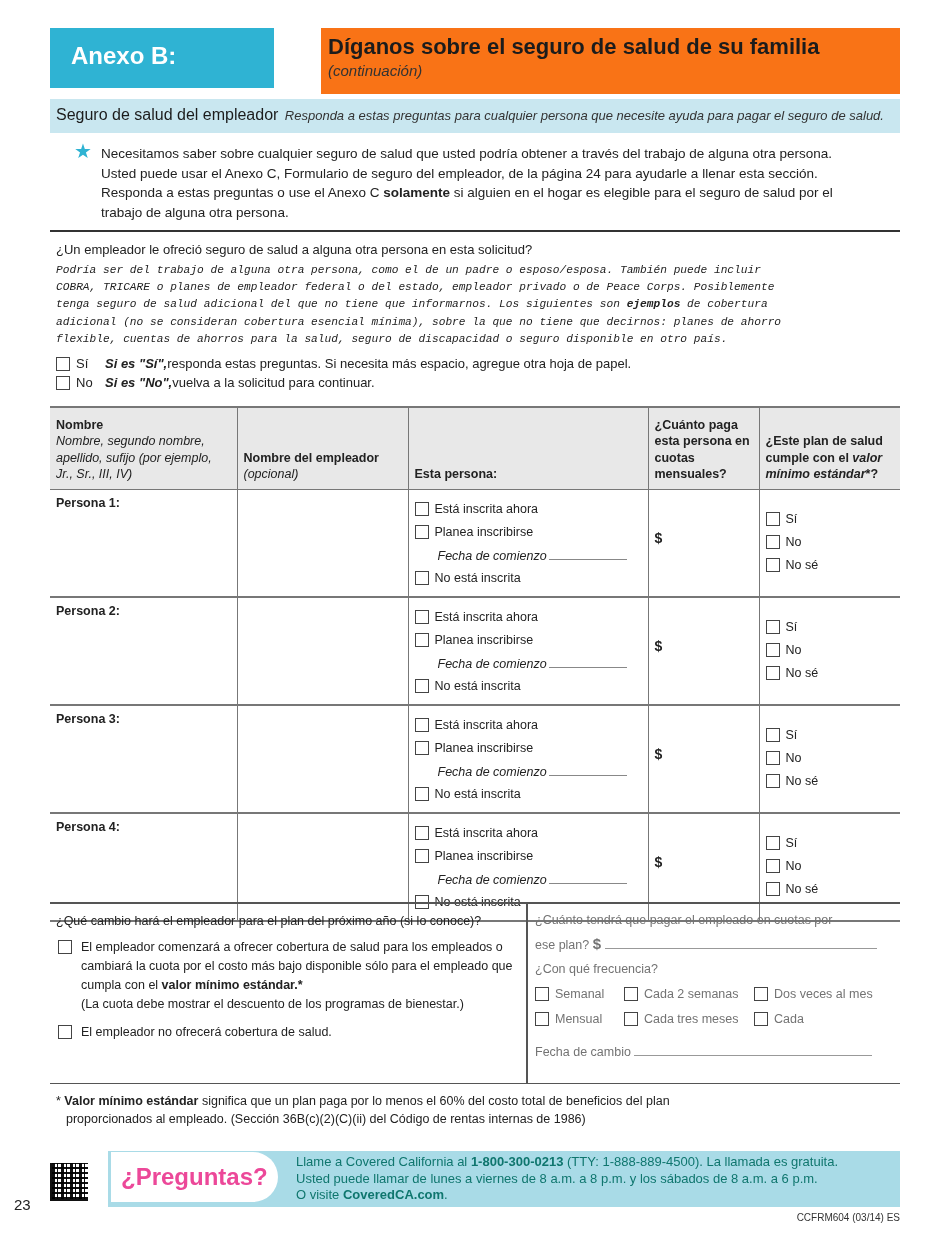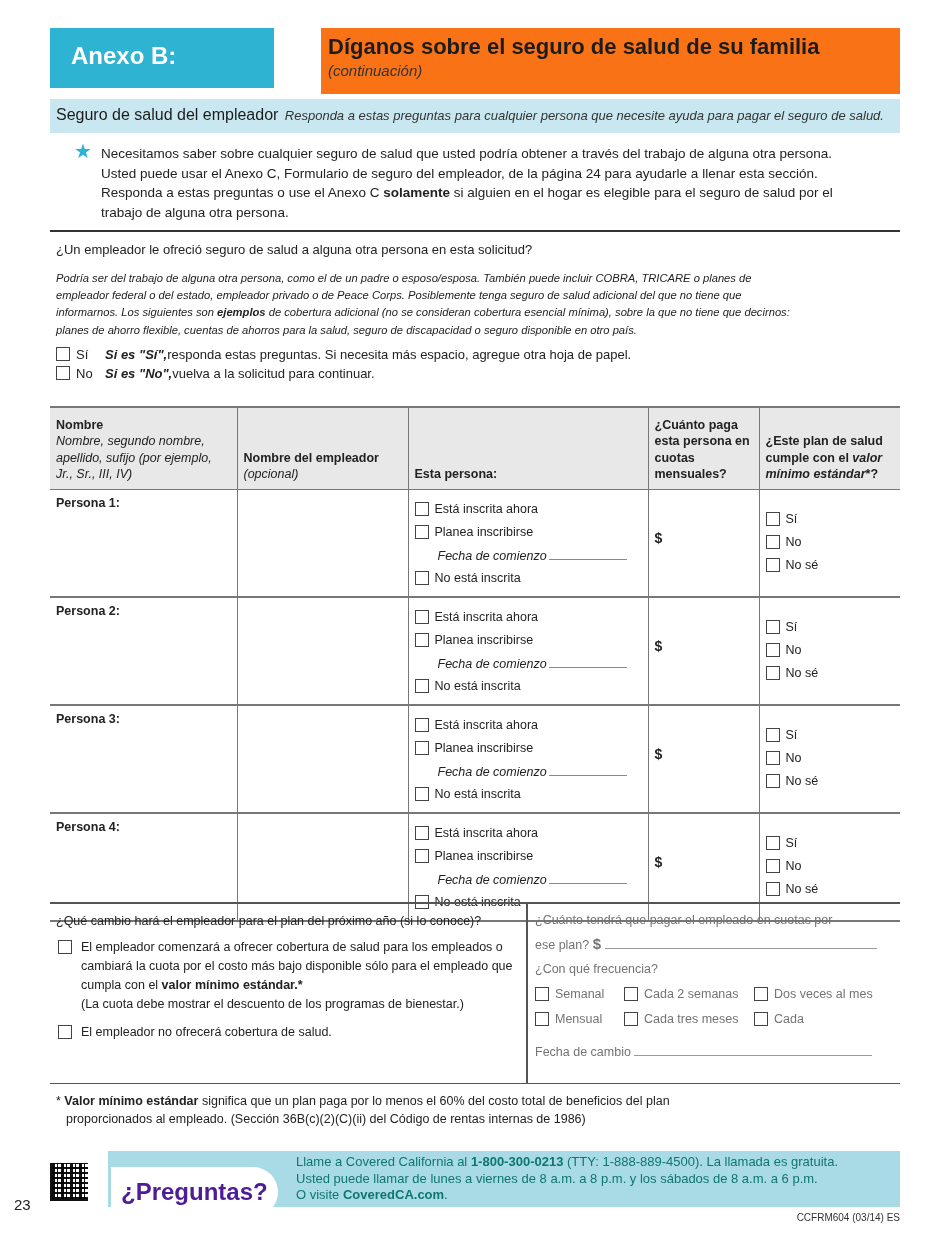--- a/index.html
+++ b/index.html
@@ -16,21 +16,21 @@
   .subhdr .big { font-size: 16px; color: #1c1c1c; }
   .subhdr .small { font-size: 13px; font-style: italic; color: #333; margin-left: 2px; }
 
   .intro { position: absolute; left: 75px; top: 144px; width: 760px; font-size: 13.5px; line-height: 19.5px; color: #222; }
   .star { position: absolute; left: -1px; top: -2px; color: #2fb3d3; font-size: 20px; }
   .intro-text { padding-left: 26px; }
   .rule-dark { position: absolute; left: 50px; top: 230px; width: 850px; height: 2px; background: #333; }
 
   .q1 { position: absolute; left: 56px; top: 241px; width: 740px; }
   .q1-title { font-size: 13px; line-height: 18px; }
-  .q1-note { font-size: 11.2px; font-style: italic; line-height: 17.2px; margin-top: 11px; color: #222; }
+  .q1-note { font-size: 11.2px; font-style: italic; line-height: 17.2px; margin-top: 3px; color: #222; font-family: Liberation Mono, monospace; }
   .yn-row { display: flex; align-items: center; font-size: 13px; height: 19px; }
   .yn-row .cb { margin-right: 6px; }
   .yn-row .lbl { width: 29px; }
   .yn-row b i { font-style: italic; }
 
   .cb { display: inline-block; width: 14px; height: 14px; border: 1px solid #444; background: #fff; flex-shrink: 0; }
 
   table.grid { position: absolute; left: 50px; top: 406px; width: 850px; border-collapse: collapse; }
   table.grid th, table.grid td { border: 1px solid #777; vertical-align: top; }
   table.grid tr > :first-child { border-left: none; }
@@ -66,21 +66,21 @@
 
   .footnote { position: absolute; left: 56px; top: 1093px; width: 700px; font-size: 12.5px; line-height: 17.5px; }
   .footnote .line2 { padding-left: 10px; }
 
   .qr { position: absolute; left: 50px; top: 1163px; width: 38px; height: 38px; background:
     repeating-linear-gradient(90deg, #111 0 3px, #fff 3px 5px, #111 5px 6px, #fff 6px 9px),
     repeating-linear-gradient(0deg, #111 0 2px, #fff 2px 5px);
     background-blend-mode: multiply; border-left: 2px solid #111; border-bottom: 2px solid #111; }
   .pagenum { position: absolute; left: 14px; top: 1196px; font-size: 15px; color: #222; }
   .questions-bar { position: absolute; left: 108px; top: 1151px; width: 792px; height: 56px; background: #a9dbe7; }
-  .questions-pill { position: absolute; left: 3px; top: 16px; width: 167px; height: 50px; background: #fff; border-radius: 0 26px 26px 0; display: flex; align-items: center; padding-left: 10px; font-weight: bold; font-size: 24px; color: #4c1d95; }
+  .questions-pill { position: absolute; left: 3px; top: 1px; width: 167px; height: 50px; background: #fff; border-radius: 0 26px 26px 0; display: flex; align-items: center; padding-left: 10px; font-weight: bold; font-size: 24px; color: #ec4899; }
   .questions-text { position: absolute; left: 188px; top: 3px; font-size: 13px; line-height: 16.5px; color: #0f766e; }
   .formid { position: absolute; right: 50px; top: 1212px; font-size: 10px; color: #333; }
 </style>
 </head>
 <body>
 
 <div class="hdr">
   <div class="hdr-left">Anexo B:</div>
   <div class="hdr-right">
     <div class="hdr-title">Díganos sobre el seguro de salud de su familia</div>

